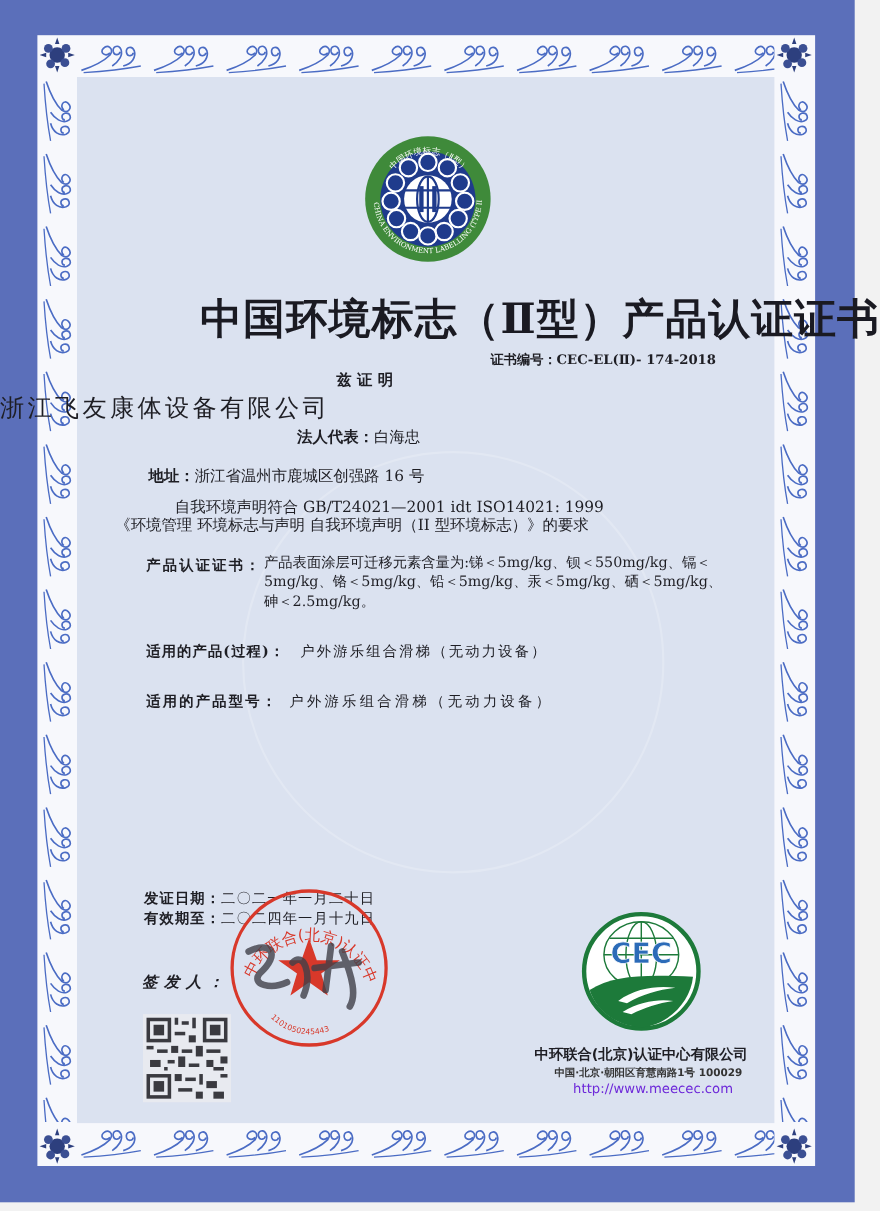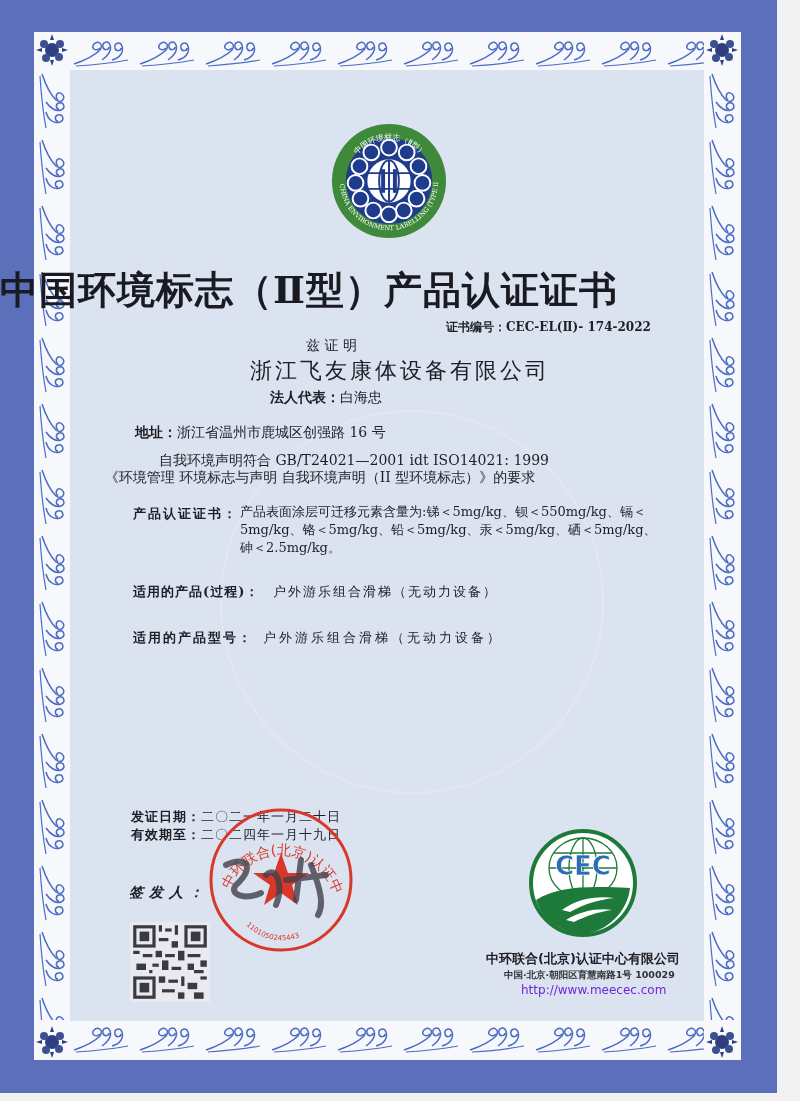--- a/index.html
+++ b/index.html
@@ -9,24 +9,24 @@
   .white-frame { position:absolute; left:34px; top:32px; width:707px; height:1028px; background:#f7f8fc; }
   .panel { position:absolute; left:70px; top:70px; width:634px; height:951px; background:#dbe2f0; }
   .border-row { position:absolute; height:32px; display:flex; gap:8px; overflow:hidden; }
   .border-col { position:absolute; width:34px; display:flex; flex-direction:column; gap:8px; overflow:hidden; }
   .cloud { flex:0 0 auto; }
   .corner { position:absolute; width:36px; height:36px; }
   .watermark { position:absolute; left:220px; top:410px; width:380px; height:380px; border-radius:50%;
                border:2px solid rgba(255,255,255,0.35); opacity:.6; }
   .t { position:absolute; white-space:nowrap; }
   .logo-top { position:absolute; left:330px; top:122px; width:118px; height:118px; }
-  .title { left:0; width:800px; top:265px; text-align:left; font-size:38px; font-weight:bold; letter-spacing:1px; color:#1a1a22; }
+  .title { left:0; width:800px; top:265px; text-align:right; font-size:38px; font-weight:bold; letter-spacing:1px; color:#1a1a22; }
   .certno { left:446px; top:319px; font-size:12px; font-weight:bold; }
-  .hereby { left:0; width:663px; text-align:center; top:337px; font-size:14px; font-weight:normal; }
-  .company { left:0; width:800px; text-align:center; top:356px; font-size:22px; letter-spacing:3px; }
+  .hereby { left:0; width:663px; text-align:center; top:337px; font-size:14px; font-weight:bold; }
+  .company { left:0; width:800px; top:356px; font-size:22px; letter-spacing:3px; }
   .legal { left:0; width:652px; text-align:center; top:389px; font-size:14px; }
   .legal b { font-weight:bold; }
   .addr { left:135px; top:424px; font-size:14px; }
   .conform1 { left:0; width:708px; text-align:center; top:452px; font-size:14px; }
   .conform2 { left:0; width:640px; text-align:center; top:469px; font-size:14px; }
   .decl-label { left:133px; top:505px; font-size:13px; font-weight:bold; letter-spacing:2px; }
   .decl-text { left:240px; top:503px; width:420px; font-size:13px; line-height:18px; white-space:normal; }
   .prod-label { left:133px; top:583px; font-size:13px; font-weight:bold; letter-spacing:1px; }
   .prod-value { left:273px; top:583px; font-size:13px; letter-spacing:2px; }
   .model-label { left:133px; top:629px; font-size:13px; font-weight:bold; letter-spacing:2px; }
@@ -273,21 +273,21 @@
   </g>
   <rect x="52" y="48" width="4" height="24" fill="#1f3b8c"></rect>
     <rect x="64" y="48" width="4" height="24" fill="#1f3b8c"></rect>
   <path id="arcTop" d="M18 60 A42 42 0 0 1 102 60" fill="none"></path>
   <text font-size="8" fill="#ffffff" font-family="DejaVu Sans, sans-serif"><textPath href="#arcTop" startOffset="22%">中国环境标志（Ⅱ型）</textPath></text>
   <path id="arcBot" d="M10 60 A50 50 0 0 0 110 60" fill="none"></path>
   <text font-size="6.5" fill="#ffffff" font-family="DejaVu Serif, serif"><textPath href="#arcBot" startOffset="2%">CHINA ENVIRONMENT LABELLING (TYPE II)</textPath></text>
 </svg>
 
 <div class="t title">中国环境标志（Ⅱ型）产品认证证书</div>
-<div class="t certno"><span>证书编号：</span><span>CEC-EL(Ⅱ)- 174-2022</span></div>
+<div class="t certno"><span>证书编号：</span><span>CEC-EL(Ⅱ)- 174-2018</span></div>
 <div class="t hereby">兹 证 明</div>
 <div class="t company">浙江飞友康体设备有限公司</div>
 <div class="t legal"><b>法人代表：</b><span>白海忠</span></div>
 <div class="t addr"><b>地址：</b><span>浙江省温州市鹿城区创强路 16 号</span></div>
 <div class="t conform1">自我环境声明符合 GB/T24021—2001 idt ISO14021: 1999</div>
 <div class="t conform2">《环境管理 环境标志与声明 自我环境声明（II 型环境标志）》的要求</div>
 
 <div class="t decl-label">产品认证证书：</div>
 <div class="t decl-text">产品表面涂层可迁移元素含量为:锑＜5mg/kg、钡＜550mg/kg、镉＜5mg/kg、铬＜5mg/kg、铅＜5mg/kg、汞＜5mg/kg、硒＜5mg/kg、砷＜2.5mg/kg。</div>
 

